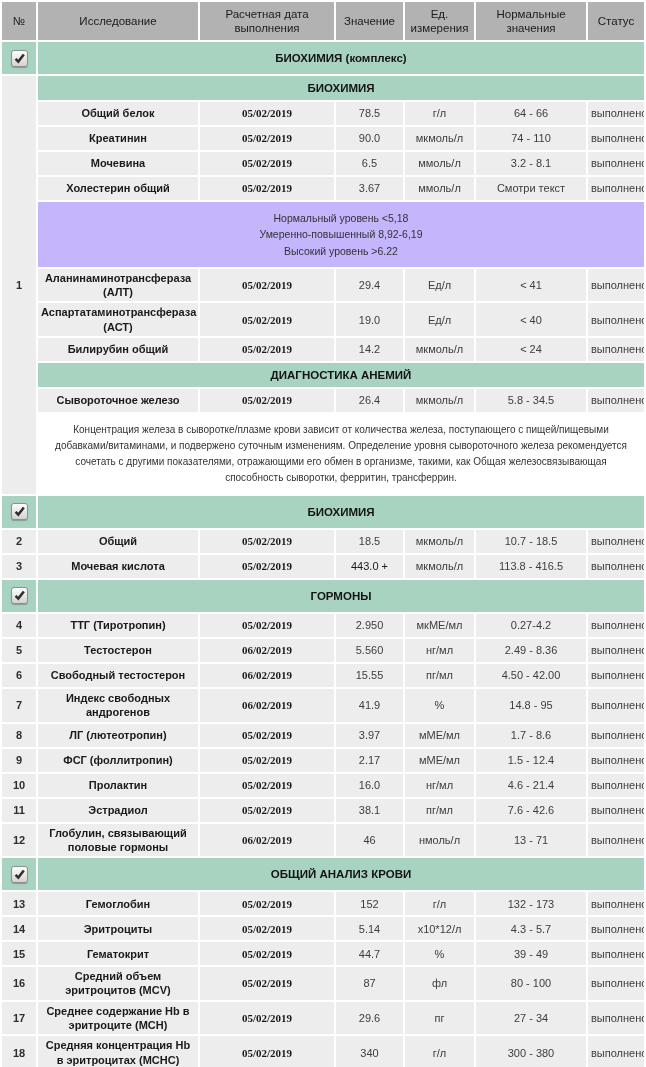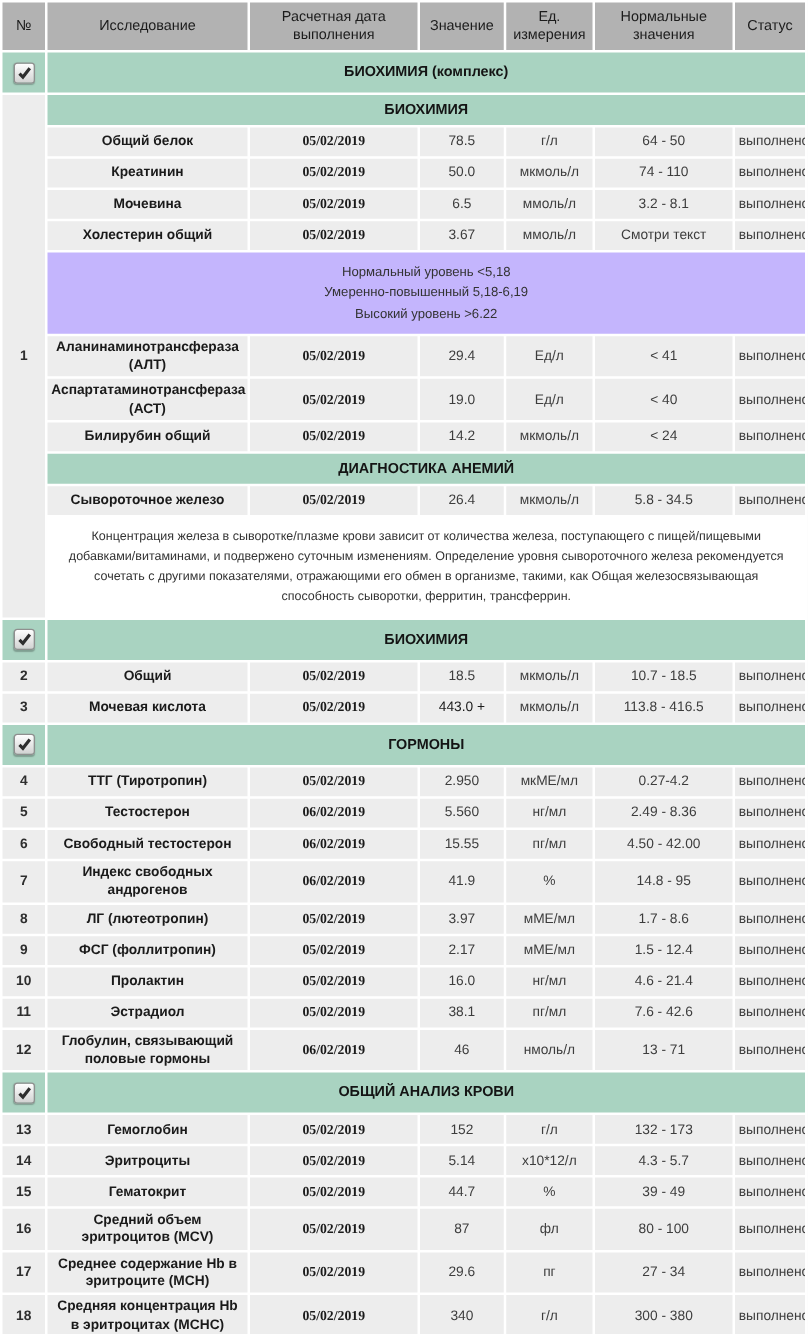--- a/index.html
+++ b/index.html
@@ -71,27 +71,27 @@
         </tr>
         <tr>
           <td class="num-cell" rowspan="12">1</td>
           <td class="sub-label" colspan="6">БИОХИМИЯ</td>
         </tr>
         <tr>
           <td class="name-cell">Общий белок</td>
           <td class="date-cell">05/02/2019</td>
           <td class="value-cell">78.5</td>
           <td class="unit-cell">г/л</td>
-          <td class="normal-cell">64 - 50</td>
+          <td class="normal-cell">64 - 66</td>
           <td class="status-cell">выполнено</td>
         </tr>
         <tr>
           <td class="name-cell">Креатинин</td>
           <td class="date-cell">05/02/2019</td>
-          <td class="value-cell">50.0</td>
+          <td class="value-cell">90.0</td>
           <td class="unit-cell">мкмоль/л</td>
           <td class="normal-cell">74 - 110</td>
           <td class="status-cell">выполнено</td>
         </tr>
         <tr>
           <td class="name-cell">Мочевина</td>
           <td class="date-cell">05/02/2019</td>
           <td class="value-cell">6.5</td>
           <td class="unit-cell">ммоль/л</td>
           <td class="normal-cell">3.2 - 8.1</td>
@@ -101,21 +101,21 @@
           <td class="name-cell">Холестерин общий</td>
           <td class="date-cell">05/02/2019</td>
           <td class="value-cell">3.67</td>
           <td class="unit-cell">ммоль/л</td>
           <td class="normal-cell">Смотри текст</td>
           <td class="status-cell">выполнено</td>
         </tr>
         <tr>
           <td class="note-cell" colspan="6">
             <div>Нормальный уровень &lt;5,18</div>
-            <div>Умеренно-повышенный 5,18-6,19</div>
+            <div>Умеренно-повышенный 8,92-6,19</div>
             <div>Высокий уровень &gt;6.22</div>
           </td>
         </tr>
         <tr>
           <td class="name-cell">Аланинаминотрансфераза (АЛТ)</td>
           <td class="date-cell">05/02/2019</td>
           <td class="value-cell">29.4</td>
           <td class="unit-cell">Ед/л</td>
           <td class="normal-cell">&lt; 41</td>
           <td class="status-cell">выполнено</td>

